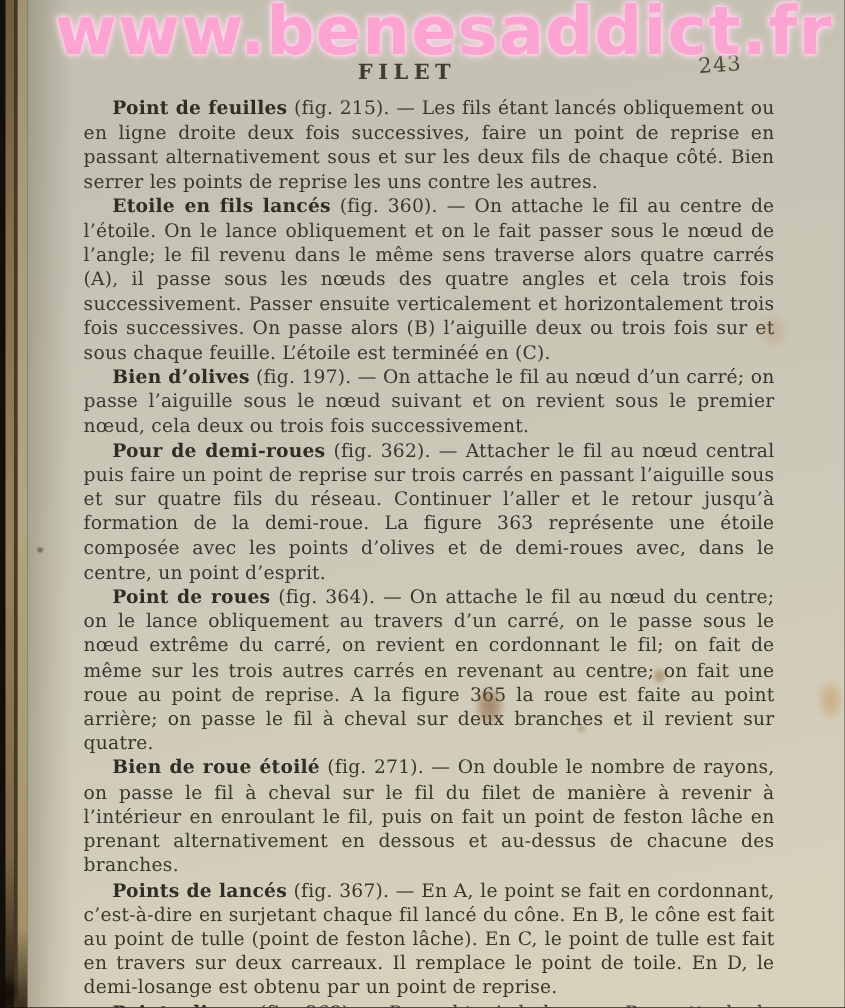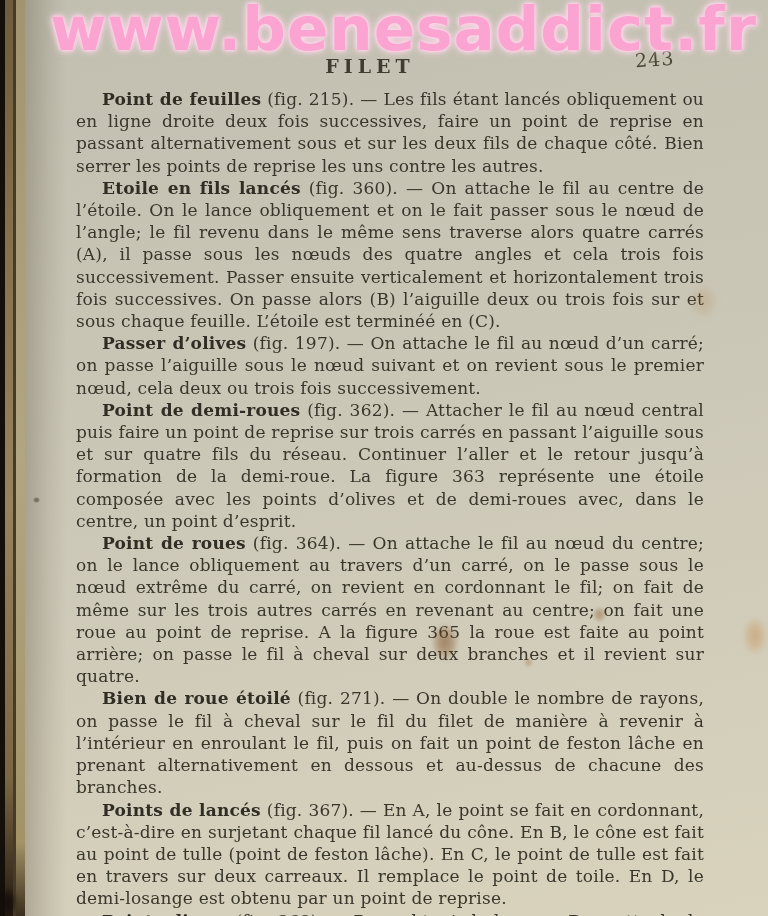--- a/index.html
+++ b/index.html
@@ -66,22 +66,22 @@
 
     <div class="running-head">
       <span class="head-title">FILET</span>
     </div>
 
     <div class="page-number">243</div>
 
     <div class="text-column">
         <p><b>Point de feuilles</b><span> (fig. 215). — Les fils étant lancés obliquement ou en ligne droite deux fois successives, faire un point de reprise en passant alternativement sous et sur les deux fils de chaque côté. Bien serrer les points de reprise les uns contre les autres.</span></p>
         <p><b>Etoile en fils lancés</b><span> (fig. 360). — On attache le fil au centre de l’étoile. On le lance obliquement et on le fait passer sous le nœud de l’angle; le fil revenu dans le même sens traverse alors quatre carrés (A), il passe sous les nœuds des quatre angles et cela trois fois successivement. Passer ensuite verticalement et horizontalement trois fois successives. On passe alors (B) l’aiguille deux ou trois fois sur et sous chaque feuille. L’étoile est terminéé en (C).</span></p>
-        <p><b>Passer d’olives</b><span> (fig. 197). — On attache le fil au nœud d’un carré; on passe l’aiguille sous le nœud suivant et on revient sous le premier nœud, cela deux ou trois fois successivement.</span></p>
-        <p><b>Point de demi-roues</b><span> (fig. 362). — Attacher le fil au nœud central puis faire un point de reprise sur trois carrés en passant l’aiguille sous et sur quatre fils du réseau. Continuer l’aller et le retour jusqu’à formation de la demi-roue. La figure 363 représente une étoile composée avec les points d’olives et de demi-roues avec, dans le centre, un point d’esprit.</span></p>
+        <p><b>Bien d’olives</b><span> (fig. 197). — On attache le fil au nœud d’un carré; on passe l’aiguille sous le nœud suivant et on revient sous le premier nœud, cela deux ou trois fois successivement.</span></p>
+        <p><b>Pour de demi-roues</b><span> (fig. 362). — Attacher le fil au nœud central puis faire un point de reprise sur trois carrés en passant l’aiguille sous et sur quatre fils du réseau. Continuer l’aller et le retour jusqu’à formation de la demi-roue. La figure 363 représente une étoile composée avec les points d’olives et de demi-roues avec, dans le centre, un point d’esprit.</span></p>
         <p><b>Point de roues</b><span> (fig. 364). — On attache le fil au nœud du centre; on le lance obliquement au travers d’un carré, on le passe sous le nœud extrême du carré, on revient en cordonnant le fil; on fait de même sur les trois autres carrés en revenant au centre; on fait une roue au point de reprise. A la figure 365 la roue est faite au point arrière; on passe le fil à cheval sur deux branches et il revient sur quatre.</span></p>
         <p><b>Bien de roue étoilé</b><span> (fig. 271). — On double le nombre de rayons, on passe le fil à cheval sur le fil du filet de manière à revenir à l’intérieur en enroulant le fil, puis on fait un point de feston lâche en prenant alternativement en dessous et au-dessus de chacune des branches.</span></p>
         <p><b>Points de lancés</b><span> (fig. 367). — En A, le point se fait en cordonnant, c’est-à-dire en surjetant chaque fil lancé du cône. En B, le cône est fait au point de tulle (point de feston lâche). En C, le point de tulle est fait en travers sur deux carreaux. Il remplace le point de toile. En D, le demi-losange est obtenu par un point de reprise.</span></p>
         <p><b>Points divers</b><span> (fig. 368). — Pour obtenir le losange B on attache le fil au nœud central, on revient par-dessus, on passe au fil sous le fil suivant et</span></p>
       </div>
 
     <div id="stains">
         <div class="stain" style="left: 407px; top: 624px; width: 26px; height: 36px; background: radial-gradient(rgb(122, 74, 30) 0%, rgba(122, 74, 30, 0.6) 45%, transparent 75%); opacity: 0.55; filter: blur(2px);"></div>
         <div class="stain" style="left: 568px; top: 607px; width: 13px; height: 15px; background: radial-gradient(rgb(138, 85, 36) 0%, rgba(138, 85, 36, 0.6) 45%, transparent 75%); opacity: 0.45; filter: blur(1.5px);"></div>
         <div class="stain" style="left: 719px; top: 618px; width: 22px; height: 36px; background: radial-gradient(rgb(192, 122, 46) 0%, rgba(192, 122, 46, 0.6) 45%, transparent 75%); opacity: 0.4; filter: blur(3px);"></div>

